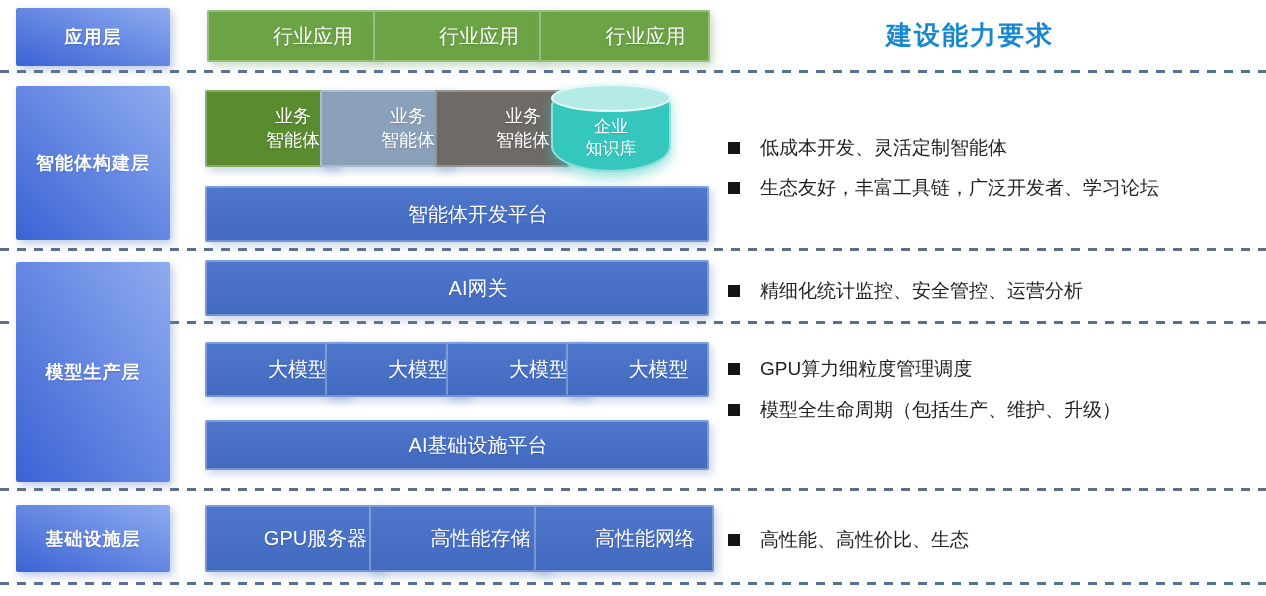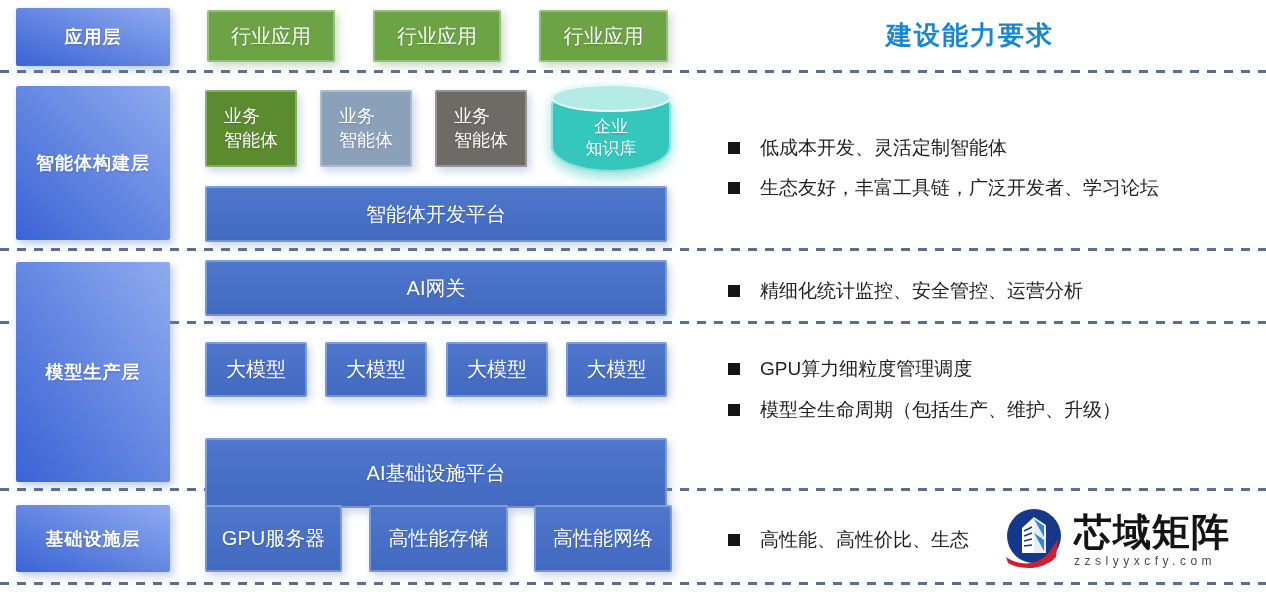--- a/index.html
+++ b/index.html
@@ -17,23 +17,23 @@
   .dash{position:absolute;left:0;width:1266px;height:3px;z-index:1;
         background:repeating-linear-gradient(90deg,var(--dash-color) 0 9px,transparent 9px 17px);}
 
   .layer-label{position:absolute;left:16px;width:154px;z-index:3;border-radius:2px;
         background:linear-gradient(to bottom left,var(--layer-grad-light),var(--layer-grad-dark));
         color:#fff;font-weight:bold;font-size:18px;letter-spacing:1px;
         display:flex;align-items:center;justify-content:center;text-align:center;
         box-shadow:3px 4px 8px rgba(110,140,200,.45);text-shadow:0 1px 2px rgba(0,0,0,.18);}
 
   .box{position:absolute;z-index:2;border-radius:2px;color:#fff;
-       display:flex;align-items:center;justify-content:center;text-align:left;
+       display:flex;align-items:center;justify-content:center;text-align:center;
        text-shadow:0 1px 2px rgba(0,0,0,.18);
-       box-shadow:3px 4px 8px rgba(120,150,200,.4), inset 0 0 0 2px rgba(255,255,255,.28);}
+       box-shadow:3px 4px 8px rgba(120,150,200,.4), inset 0 0 0 2px rgba(255,255,255,.28);padding-left:42px;}
   .green-box{background:var(--industry-green);font-size:20px;box-shadow:3px 4px 8px rgba(150,180,140,.5), inset 0 0 0 2px rgba(255,255,255,.3);}
   .agent-box{font-size:18px;line-height:1.3;white-space:pre-line;}
   .bar{background:linear-gradient(180deg,#4f78cd,var(--bar-blue-dark));font-size:20px;}
   .blue-box{background:linear-gradient(180deg,#4f78cd,var(--bar-blue-dark));font-size:20px;}
 
   .cylinder{position:absolute;z-index:2;filter:drop-shadow(0 6px 6px rgba(53,199,190,.5));}
   .cyl-body{position:absolute;top:14px;left:0;right:0;bottom:0;background:var(--knowledge-teal);
             border-radius:8px 8px 50% 50% / 8px 8px 26px 26px;box-shadow:inset 0 0 0 2px rgba(255,255,255,.45);}
   .cyl-top{position:absolute;top:0;left:0;right:0;height:28px;background:var(--knowledge-top);
            border-radius:50%;box-shadow:inset 0 0 0 2px rgba(255,255,255,.7);}
@@ -91,21 +91,21 @@
 
   <div class="box bar" style="left:205px;top:186px;width:462px;height:56px">智能体开发平台</div>
 
   <div class="box bar" style="left:205px;top:260px;width:462px;height:56px">AI网关</div>
 
   <div class="box blue-box" style="left:205px;top:342px;width:102px;height:55px">大模型</div>
   <div class="box blue-box" style="left:325px;top:342px;width:102px;height:55px">大模型</div>
   <div class="box blue-box" style="left:446px;top:342px;width:102px;height:55px">大模型</div>
   <div class="box blue-box" style="left:566px;top:342px;width:101px;height:55px">大模型</div>
 
-  <div class="box bar" style="left:205px;top:438px;width:462px;height:70px">AI基础设施平台</div>
+  <div class="box bar" style="left:205px;top:420px;width:462px;height:50px">AI基础设施平台</div>
 
   <div class="box blue-box" style="left:205px;top:505px;width:137px;height:67px">GPU服务器</div>
   <div class="box blue-box" style="left:369px;top:505px;width:139px;height:67px">高性能存储</div>
   <div class="box blue-box" style="left:534px;top:505px;width:138px;height:67px">高性能网络</div>
 
   <div class="req-title">建设能力要求</div>
 
   <div class="bullet" style="top:135px">
     <span class="sq"></span>
     <span>低成本开发、灵活定制智能体</span>
@@ -124,34 +124,14 @@
   </div>
   <div class="bullet" style="top:356px">
     <span class="sq"></span>
     <span>GPU算力细粒度管理调度</span>
   </div>
   <div class="bullet" style="top:527px">
     <span class="sq"></span>
     <span>高性能、高性价比、生态</span>
   </div>
 
-  <div class="logo">
-    <svg class="logo-mark" viewBox="0 0 62 66">
-      <circle cx="30" cy="29" r="27" fill="var(--logo-navy)"></circle>
-      <path d="M18 46 L18 21 L30 10 L30 46 Z" fill="#ffffff"></path>
-      <path d="M30 10 L42 18 L42 46 L30 46 Z" fill="#e8eef8"></path>
-      <path d="M30 12 L40 19 L40 30 Z" fill="#2f86d6"></path>
-      <path d="M30 26 L40 33 L40 44 Z" fill="#2f86d6"></path>
-      <g stroke="var(--logo-navy)" stroke-width="1.4">
-        <line x1="20" y1="24" x2="28" y2="20"></line>
-        <line x1="20" y1="29" x2="28" y2="26"></line>
-        <line x1="20" y1="34" x2="28" y2="32"></line>
-        <line x1="20" y1="39" x2="28" y2="38"></line>
-      </g>
-      <path d="M2 50 C14 59 34 60 46 44 L54 32 L52 50 C40 63 18 64 4 56 Z" fill="var(--logo-red)"></path>
-    </svg>
-    <div class="logo-texts">
-      <div class="logo-name">芯域矩阵</div>
-      <div class="logo-domain">zzslyyxcfy.com</div>
-    </div>
-  </div>
 
 </div>
 
 </body></html>

